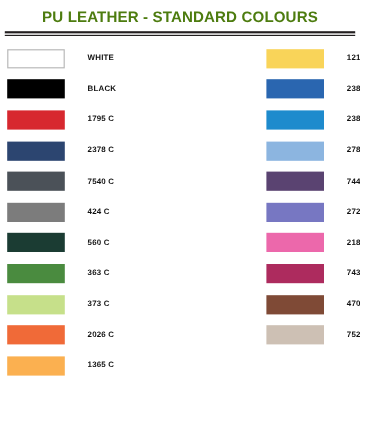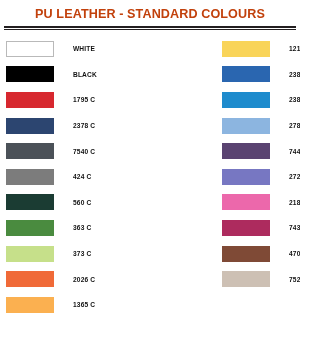--- a/index.html
+++ b/index.html
@@ -19,21 +19,21 @@
     position: relative;
     width: 300px;
     height: 361px;
     box-sizing: border-box;
   }
   .title {
     text-align: center;
     font-size: 12.6px;
     font-weight: bold;
     letter-spacing: 0.1px;
-    color: #c2410c;
+    color: #4d7c0f;
     padding-top: 7px;
     line-height: 15px;
     white-space: nowrap;
   }
   .rule-wrap {
     margin: 4px 4px 0 4px;
   }
   .rule-thick {
     height: 2px;
     background: #231f20;

